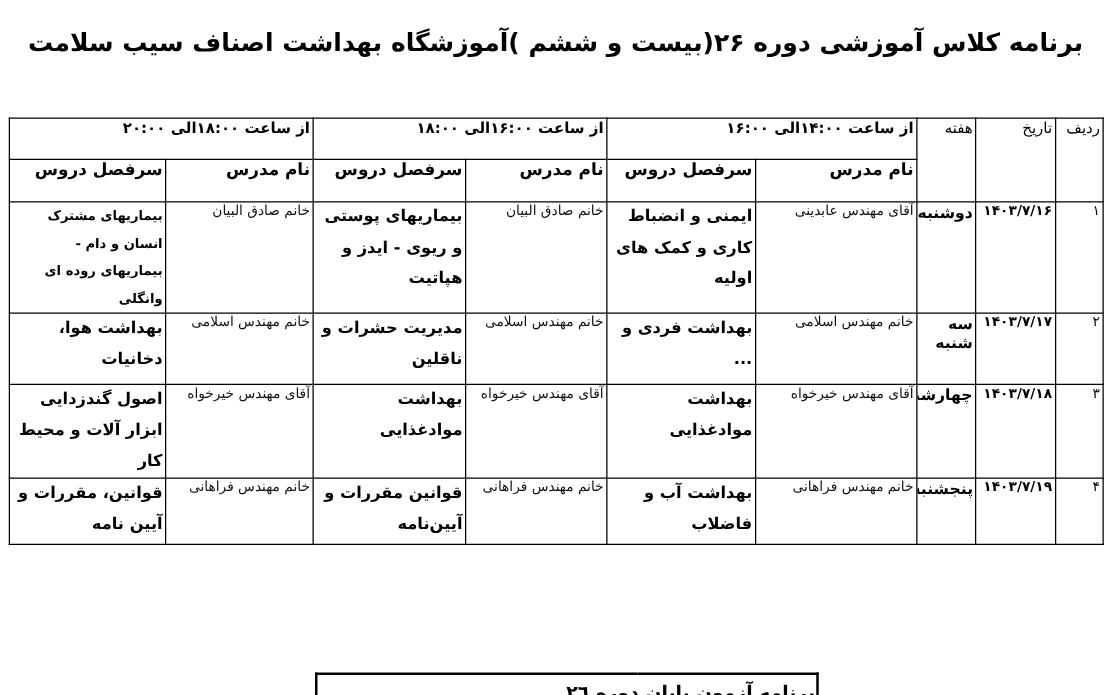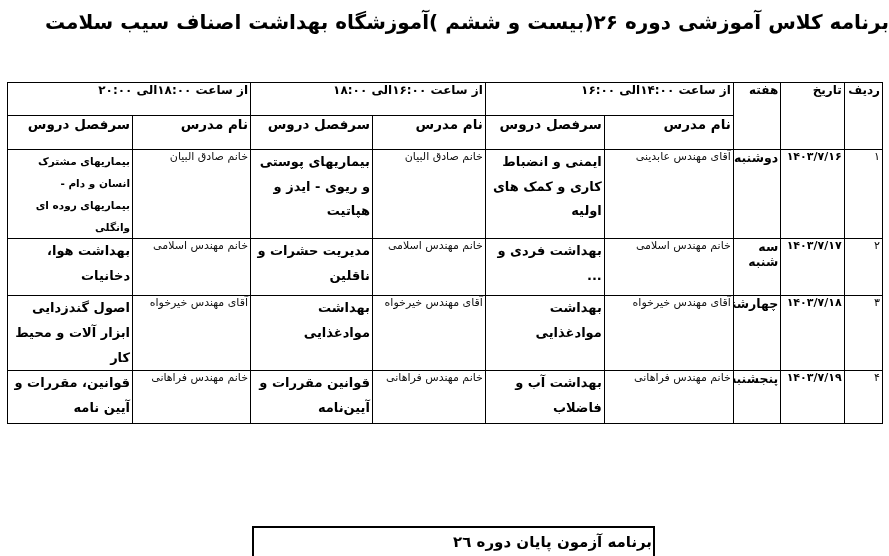--- a/index.html
+++ b/index.html
@@ -1,32 +1,32 @@
 <!DOCTYPE html>
 <html lang="fa"><head>
 <meta charset="utf-8">
 <style>
   html,body { margin:0; padding:0; }
   body {
     width:889px; height:556px; background:#ffffff; color:#000;
     font-family:"DejaVu Sans", sans-serif; overflow:hidden;
   }
   .doc-title {
-    direction:rtl; text-align:right; font-weight:bold; font-size:20px;
-    padding-top:10px; height:38px; letter-spacing:-0.2px;
+    direction:rtl; text-align:center; font-weight:bold; font-size:20px;
+    padding-top:22px; height:38px; letter-spacing:-0.2px;
   }
   table.main {
     direction:rtl; border-collapse:collapse; table-layout:fixed;
     width:876px; margin:34px 0 0 7px; border:1.5px solid #000;
   }
   table.main th, table.main td {
     border:1px solid #000; vertical-align:top; text-align:right;
     padding:0 2px; overflow:hidden;
   }
-  .col-head  { font-weight:bold; font-size:12px; padding-top:6px;margin-top:44px; }
+  .col-head  { font-weight:normal; font-size:12px; padding-top:6px;margin-top:44px; }
   .time-head { font-weight:bold;   font-size:12px; padding-top:7px; }
   .sub-head  { font-weight:bold;   font-size:13.5px; padding-top:9px; }
   .instr  { font-weight:normal; font-size:11px;   padding-top:9px; color:#111; }
   .topic  { font-weight:bold;   font-size:13px; padding-top:7px; line-height:1.9; }
   .topic-sm { font-size:10.5px; line-height:2.1; }
   .week   { font-weight:bold;   font-size:12.5px; padding-top:9px;margin-top:10px; }
   .date   { font-weight:bold;   font-size:11px;   padding-top:9px; }
   .rownum { font-weight:normal; font-size:11px;   padding-top:9px; }
   table.exam {
     direction:rtl; border-collapse:collapse; table-layout:fixed;

